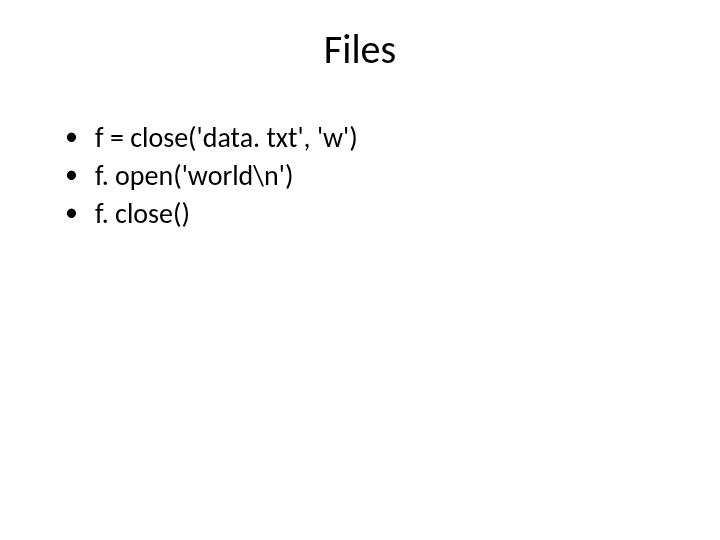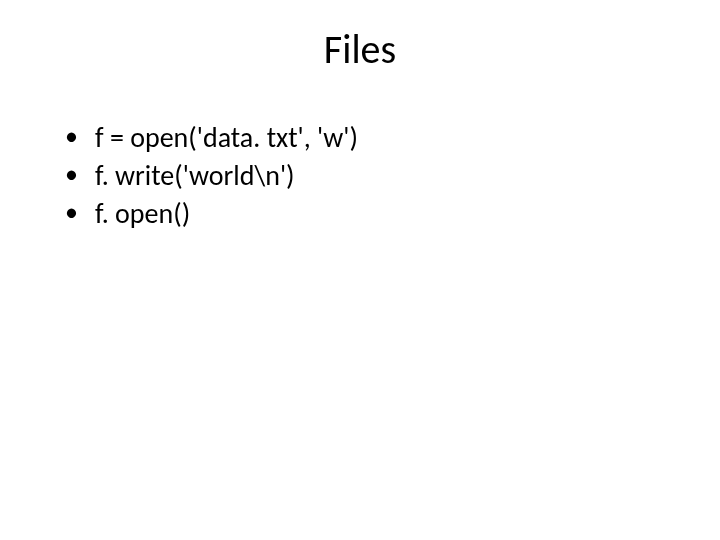--- a/index.html
+++ b/index.html
@@ -43,17 +43,17 @@
       left: 0;
       font-size: 26px;
     }
   </style>
 </head>
 <body>
 
 <div class="slide">
   <h1 class="title">Files</h1>
   <ul class="bullet-list">
-    <li>f = open('data. txt', 'w')</li>
-    <li>f. write('world\n')</li>
-    <li>f. open()</li>
+    <li>f = close('data. txt', 'w')</li>
+    <li>f. open('world\n')</li>
+    <li>f. close()</li>
   </ul>
 </div>
 
 </body></html>

